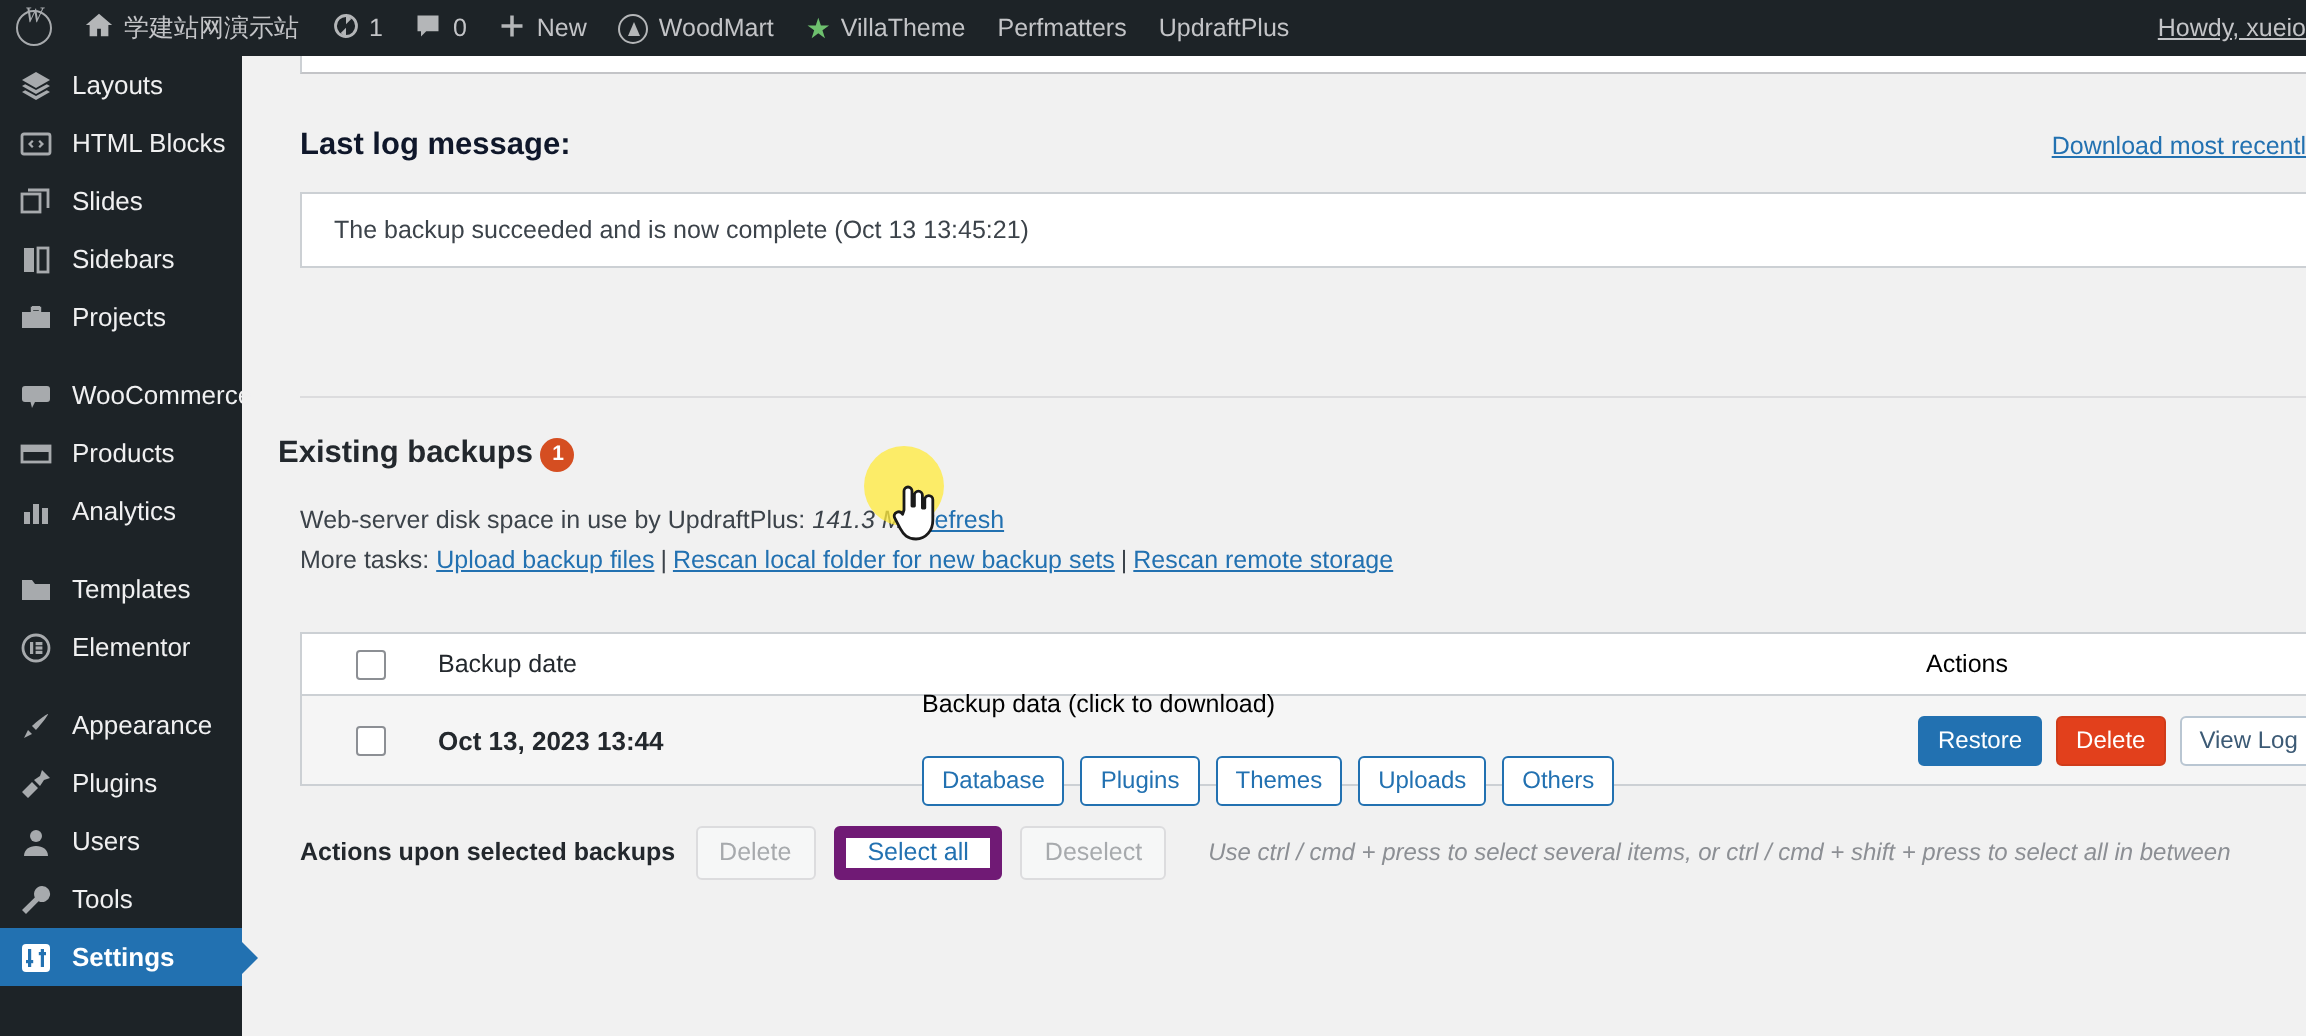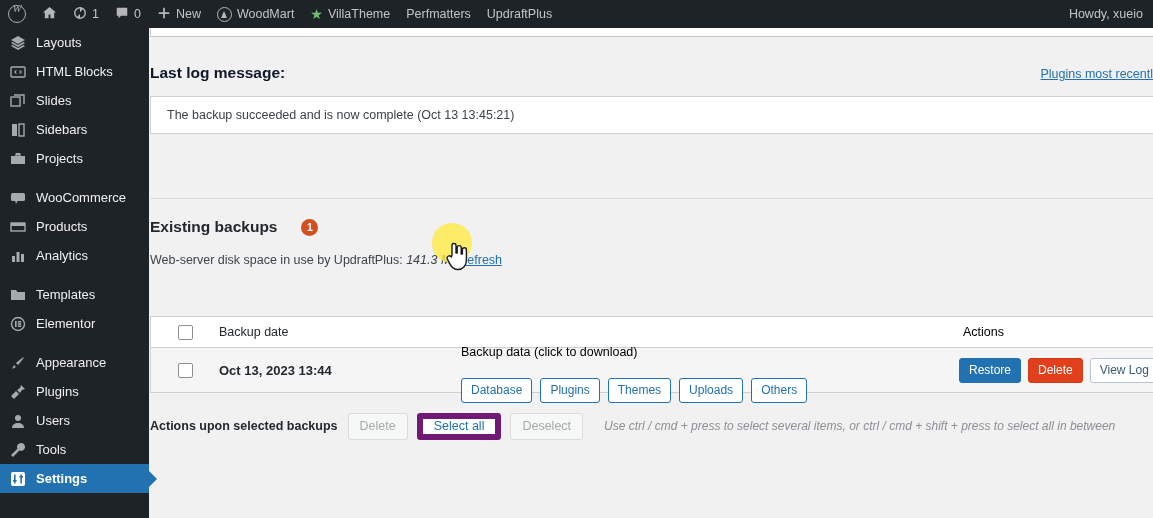--- a/index.html
+++ b/index.html
@@ -46,26 +46,26 @@
     width: 15px; height: 15px; border-radius: 50%;
     border: 1.6px solid #b4b6b8; display: inline-block; position: relative;
   }
   .circle-ico::after {
     content: ""; position: absolute; left: 50%; top: 3px;
     transform: translateX(-50%);
     border-left: 3.5px solid transparent;
     border-right: 3.5px solid transparent;
     border-bottom: 7px solid #b4b6b8;
   }
-  #ab-howdy { margin-left: auto; padding-right: 10px; overflow: hidden; }
+  #ab-howdy { margin-left: auto; padding-right: 0; overflow: hidden; text-decoration: underline; }
 
   
   #adminmenu {
     position: absolute; top: 28px; left: 0;
-    width: 149px; height: 490px;
+    width: 121px; height: 490px;
     background: #1d2327;
     font-size: 13px;
     z-index: 40;
   }
   .menu-item {
     display: flex; align-items: center;
     height: 29px; padding-left: 9px;
     color: #f0f0f1; text-decoration: none;
     position: relative; gap: 9px;
   }
@@ -125,23 +125,23 @@
     padding-left: 16px;
     font-size: 12.5px; color: #3c434a;
   }
 
   .divider {
     position: absolute; top: 170px; left: 17px;
     width: 1010px; height: 1px; background: #dcdcde;
   }
 
   .existing-title {
-    position: absolute; top: 190px; left: 17px;
+    position: absolute; top: 190px; left: 6px;
     font-size: 15.5px; font-weight: 700; color: #23282d;
-    display: flex; align-items: center; gap: 24px;
+    display: flex; align-items: center; gap: 4px;
   }
   .count-badge {
     display: inline-flex; align-items: center; justify-content: center;
     width: 17px; height: 17px; border-radius: 50%;
     background: #d54e21; color: #fff;
     font-size: 10.5px; font-weight: 700; line-height: 1;
   }
 
   .diskspace {
     position: absolute; top: 225px; left: 17px;
@@ -234,20 +234,21 @@
 <div id="adminbar">
   <a class="ab-item">
     <span class="wp-logo-ico ab-ico"></span>
   </a>
   <a class="ab-item">
     <span class="ab-ico">
       <svg width="15" height="15" viewBox="0 0 16 16">
           <path fill="#b4b6b8" d="M8 2L1 8h2v6h4v-4h2v4h4V8h2z"></path>
         </svg>
     </span>
+    <span class="ab-label">学建站网演示站</span>
   </a>
   <a class="ab-item">
     <span class="ab-ico">
       <svg width="14" height="14" viewBox="0 0 16 16">
           <circle cx="8" cy="8" r="6" fill="none" stroke="#b4b6b8" stroke-width="1.6"></circle>
           <path fill="#b4b6b8" d="M8 1l3 3-3 3z"></path>
           <path fill="#b4b6b8" d="M8 15l-3-3 3-3z"></path>
         </svg>
     </span>
     <span class="ab-label">1</span>
@@ -435,40 +436,44 @@
     <span class="mi-label">Settings</span>
   </a>
 </div>
 
 <div id="wpcontent">
 
   <div class="panel-top"></div>
 
   <div class="lastlog-row">
     <div class="lastlog-title">Last log message:</div>
-    <a class="dl-link">Plugins most recentl</a>
+    <a class="dl-link">Download most recentl</a>
   </div>
 
   <div class="log-box">
     <span>The backup succeeded and is now complete (Oct 13 13:45:21)</span>
   </div>
 
   <div class="divider"></div>
 
   <div class="existing-title">
     <span>Existing backups</span>
     <span class="count-badge">1</span>
   </div>
 
   <div class="diskspace">
     <span>Web-server disk space in use by UpdraftPlus:</span>
     <em>141.3 MB</em>
     <a>refresh</a>
   </div>
 
+  <div class="moretasks">
+    <span>More tasks:</span>
+    <a>Upload backup files</a><span class="sep-pipe">|</span><a>Rescan local folder for new backup sets</a><span class="sep-pipe">|</span><a>Rescan remote storage</a>
+  </div>
 
   <div class="bk-table">
     <div class="bk-head">
       <div class="c-check">
         <span class="chk"></span>
       </div>
       <div class="c-date">Backup date</div>
       <div class="c-data">Backup data (click to download)</div>
       <div class="c-actions">Actions</div>
     </div>

